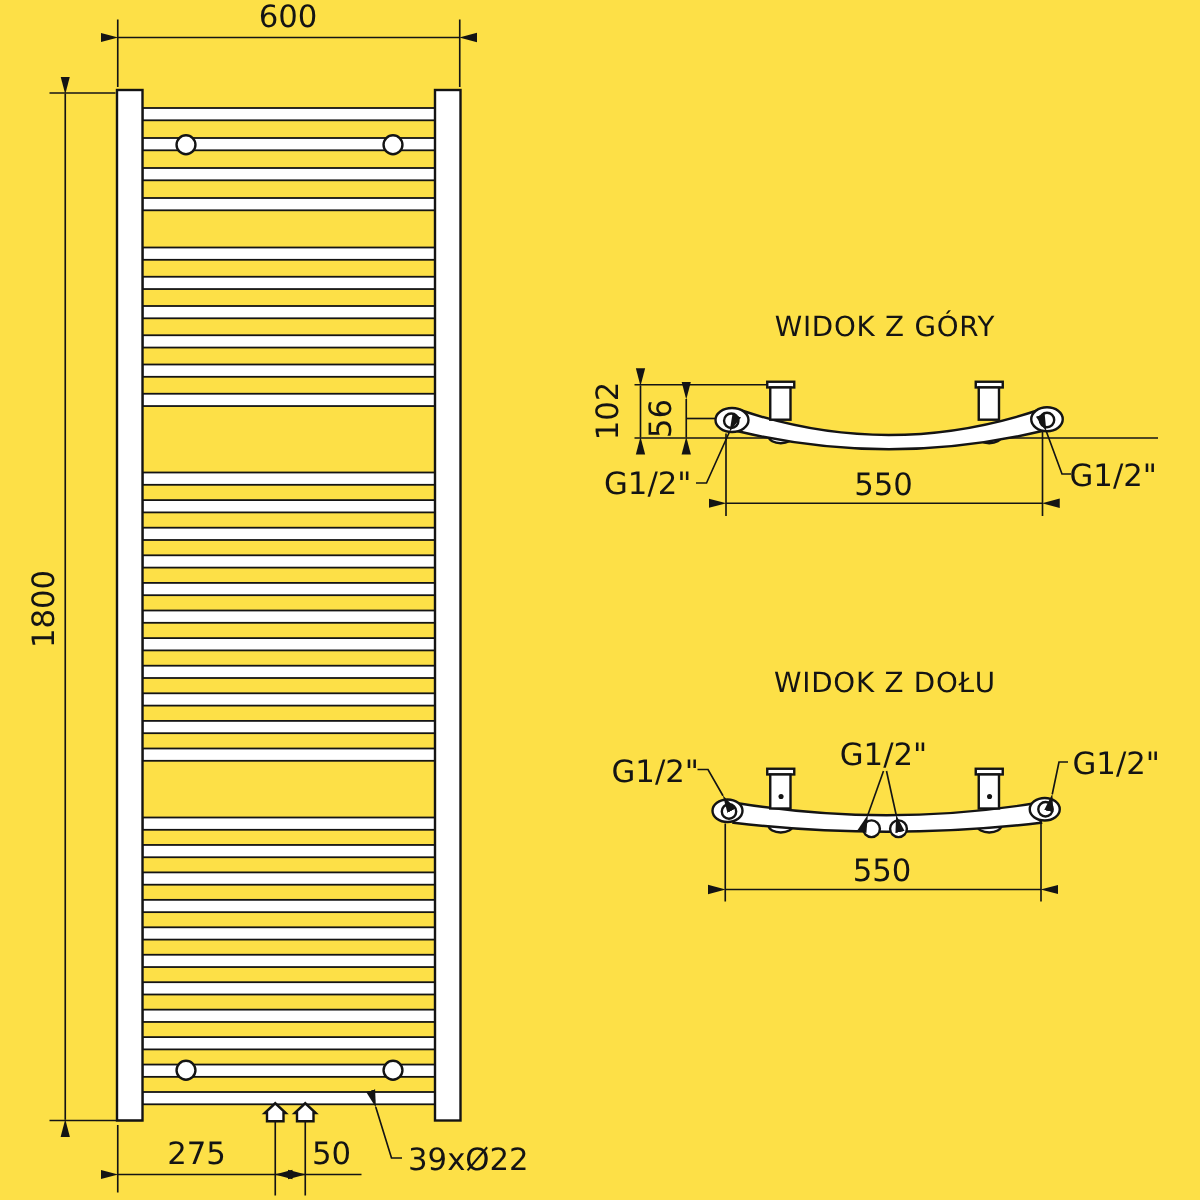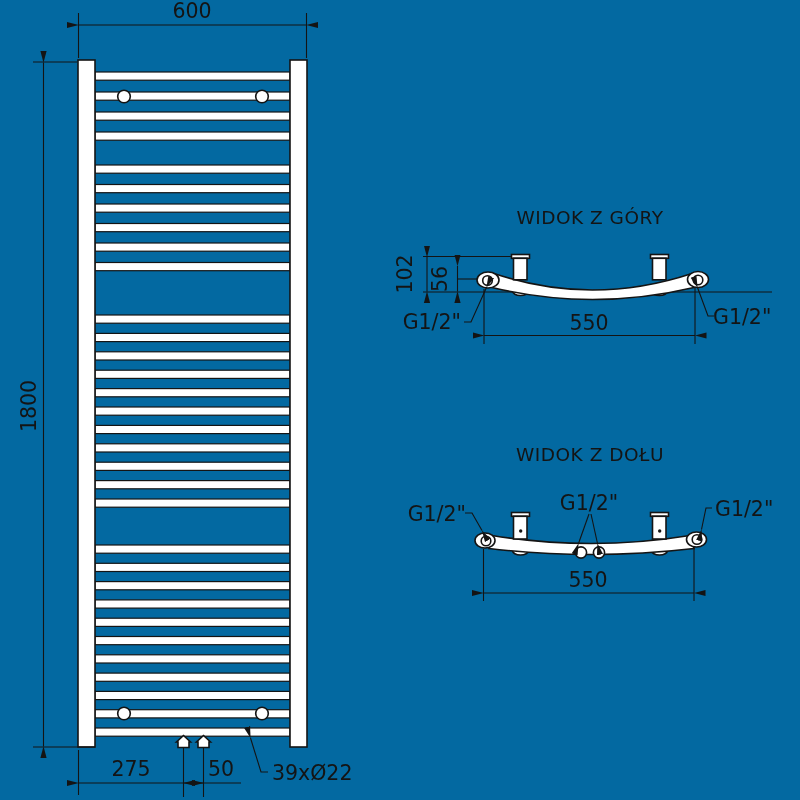--- a/index.html
+++ b/index.html
@@ -1,16 +1,16 @@
 <!DOCTYPE html>
 <html><head>
 <meta charset="utf-8">
 <style>
   html,body{margin:0;padding:0;background:#ffffff;}
-  .stage{width:800px;height:800px;background:#0369a1;position:relative;
+  .stage{width:800px;height:800px;background:#fde047;position:relative;
          font-family:"DejaVu Sans","Liberation Sans",sans-serif;}
   svg{display:block;}
   .outline{fill:#ffffff;stroke:#141414;stroke-width:1.6;}
   .tube{fill:#ffffff;stroke:#141414;stroke-width:1.2;}
   .thin{stroke:#141414;stroke-width:1.1;fill:none;}
   .dim{stroke:#141414;stroke-width:1.1;fill:none;}
   .lbl{fill:#141414;font-size:20.5px;}
   .ttl{fill:#141414;font-size:18.5px;letter-spacing:.5px;}
   text{font-family:"DejaVu Sans","Liberation Sans",sans-serif;}
 </style>

